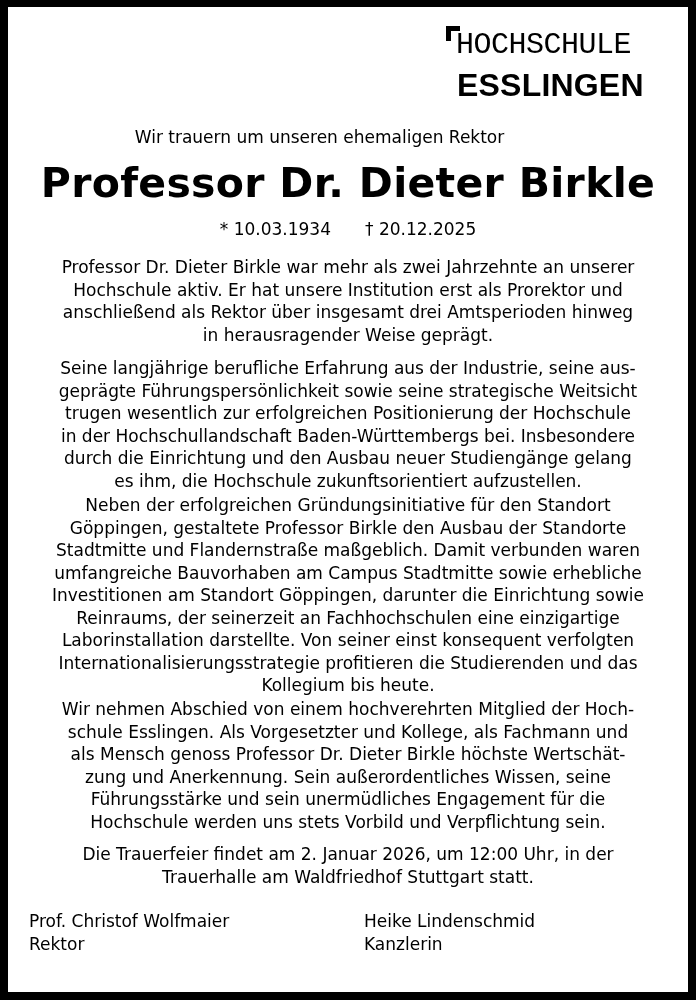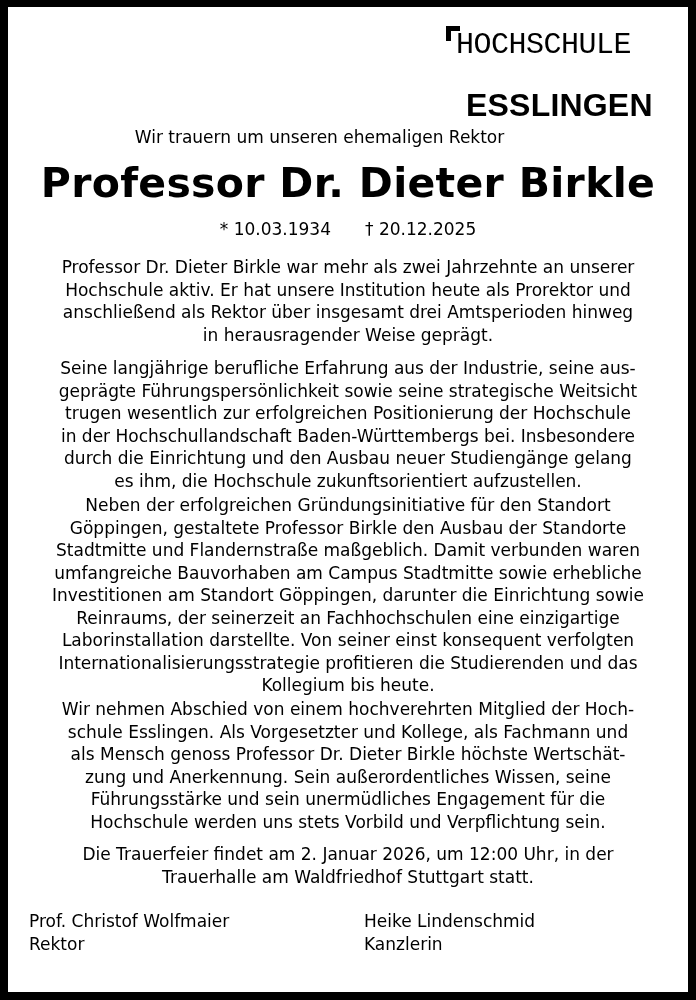--- a/index.html
+++ b/index.html
@@ -34,28 +34,27 @@
       position: absolute;
       left: 10px; top: 2px;
       font-family: Liberation Mono, monospace;
       font-size: 30px;
       letter-spacing: -0.5px;
       line-height: 34px;
       white-space: nowrap;
     }
     .logo-line2 {
       position: absolute;
-      left: 20px; top: 42px;
+      left: 11px; top: 42px;
       font-family: "Liberation Sans", sans-serif;
       font-weight: bold;
       font-size: 32px;
       line-height: 34px;
       letter-spacing: 0.2px;
       white-space: nowrap;
-      margin-top: 20px;
     }
     .intro {
       position: absolute;
       left: 0; width: 639px; top: 126px;
       text-align: center;
       font-size: 17px;
       line-height: 22px;
     }
     .name {
       position: absolute;
@@ -104,21 +103,21 @@
 </div>
 
 <div class="intro">Wir trauern um unseren ehemaligen Rektor</div>
 <div class="name">Professor Dr. Dieter Birkle</div>
 <div class="dates">
   <span>* 10.03.1934</span><span class="gap"></span><span>† 20.12.2025</span>
 </div>
 
 <p class="para" style="top:256px;">
   <span>Professor Dr. Dieter Birkle war mehr als zwei Jahrzehnte an unserer</span>
-  <span>Hochschule aktiv. Er hat unsere Institution heute als Prorektor und</span>
+  <span>Hochschule aktiv. Er hat unsere Institution erst als Prorektor und</span>
   <span>anschließend als Rektor über insgesamt drei Amtsperioden hinweg</span>
   <span>in herausragender Weise geprägt.</span>
 </p>
 
 <p class="para" style="top:357px;">
   <span>Seine langjährige berufliche Erfahrung aus der Industrie, seine aus-</span>
   <span>geprägte Führungspersönlichkeit sowie seine strategische Weitsicht</span>
   <span>trugen wesentlich zur erfolgreichen Positionierung der Hochschule</span>
   <span>in der Hochschullandschaft Baden-Württembergs bei. Insbesondere</span>
   <span>durch die Einrichtung und den Ausbau neuer Studiengänge gelang</span>

